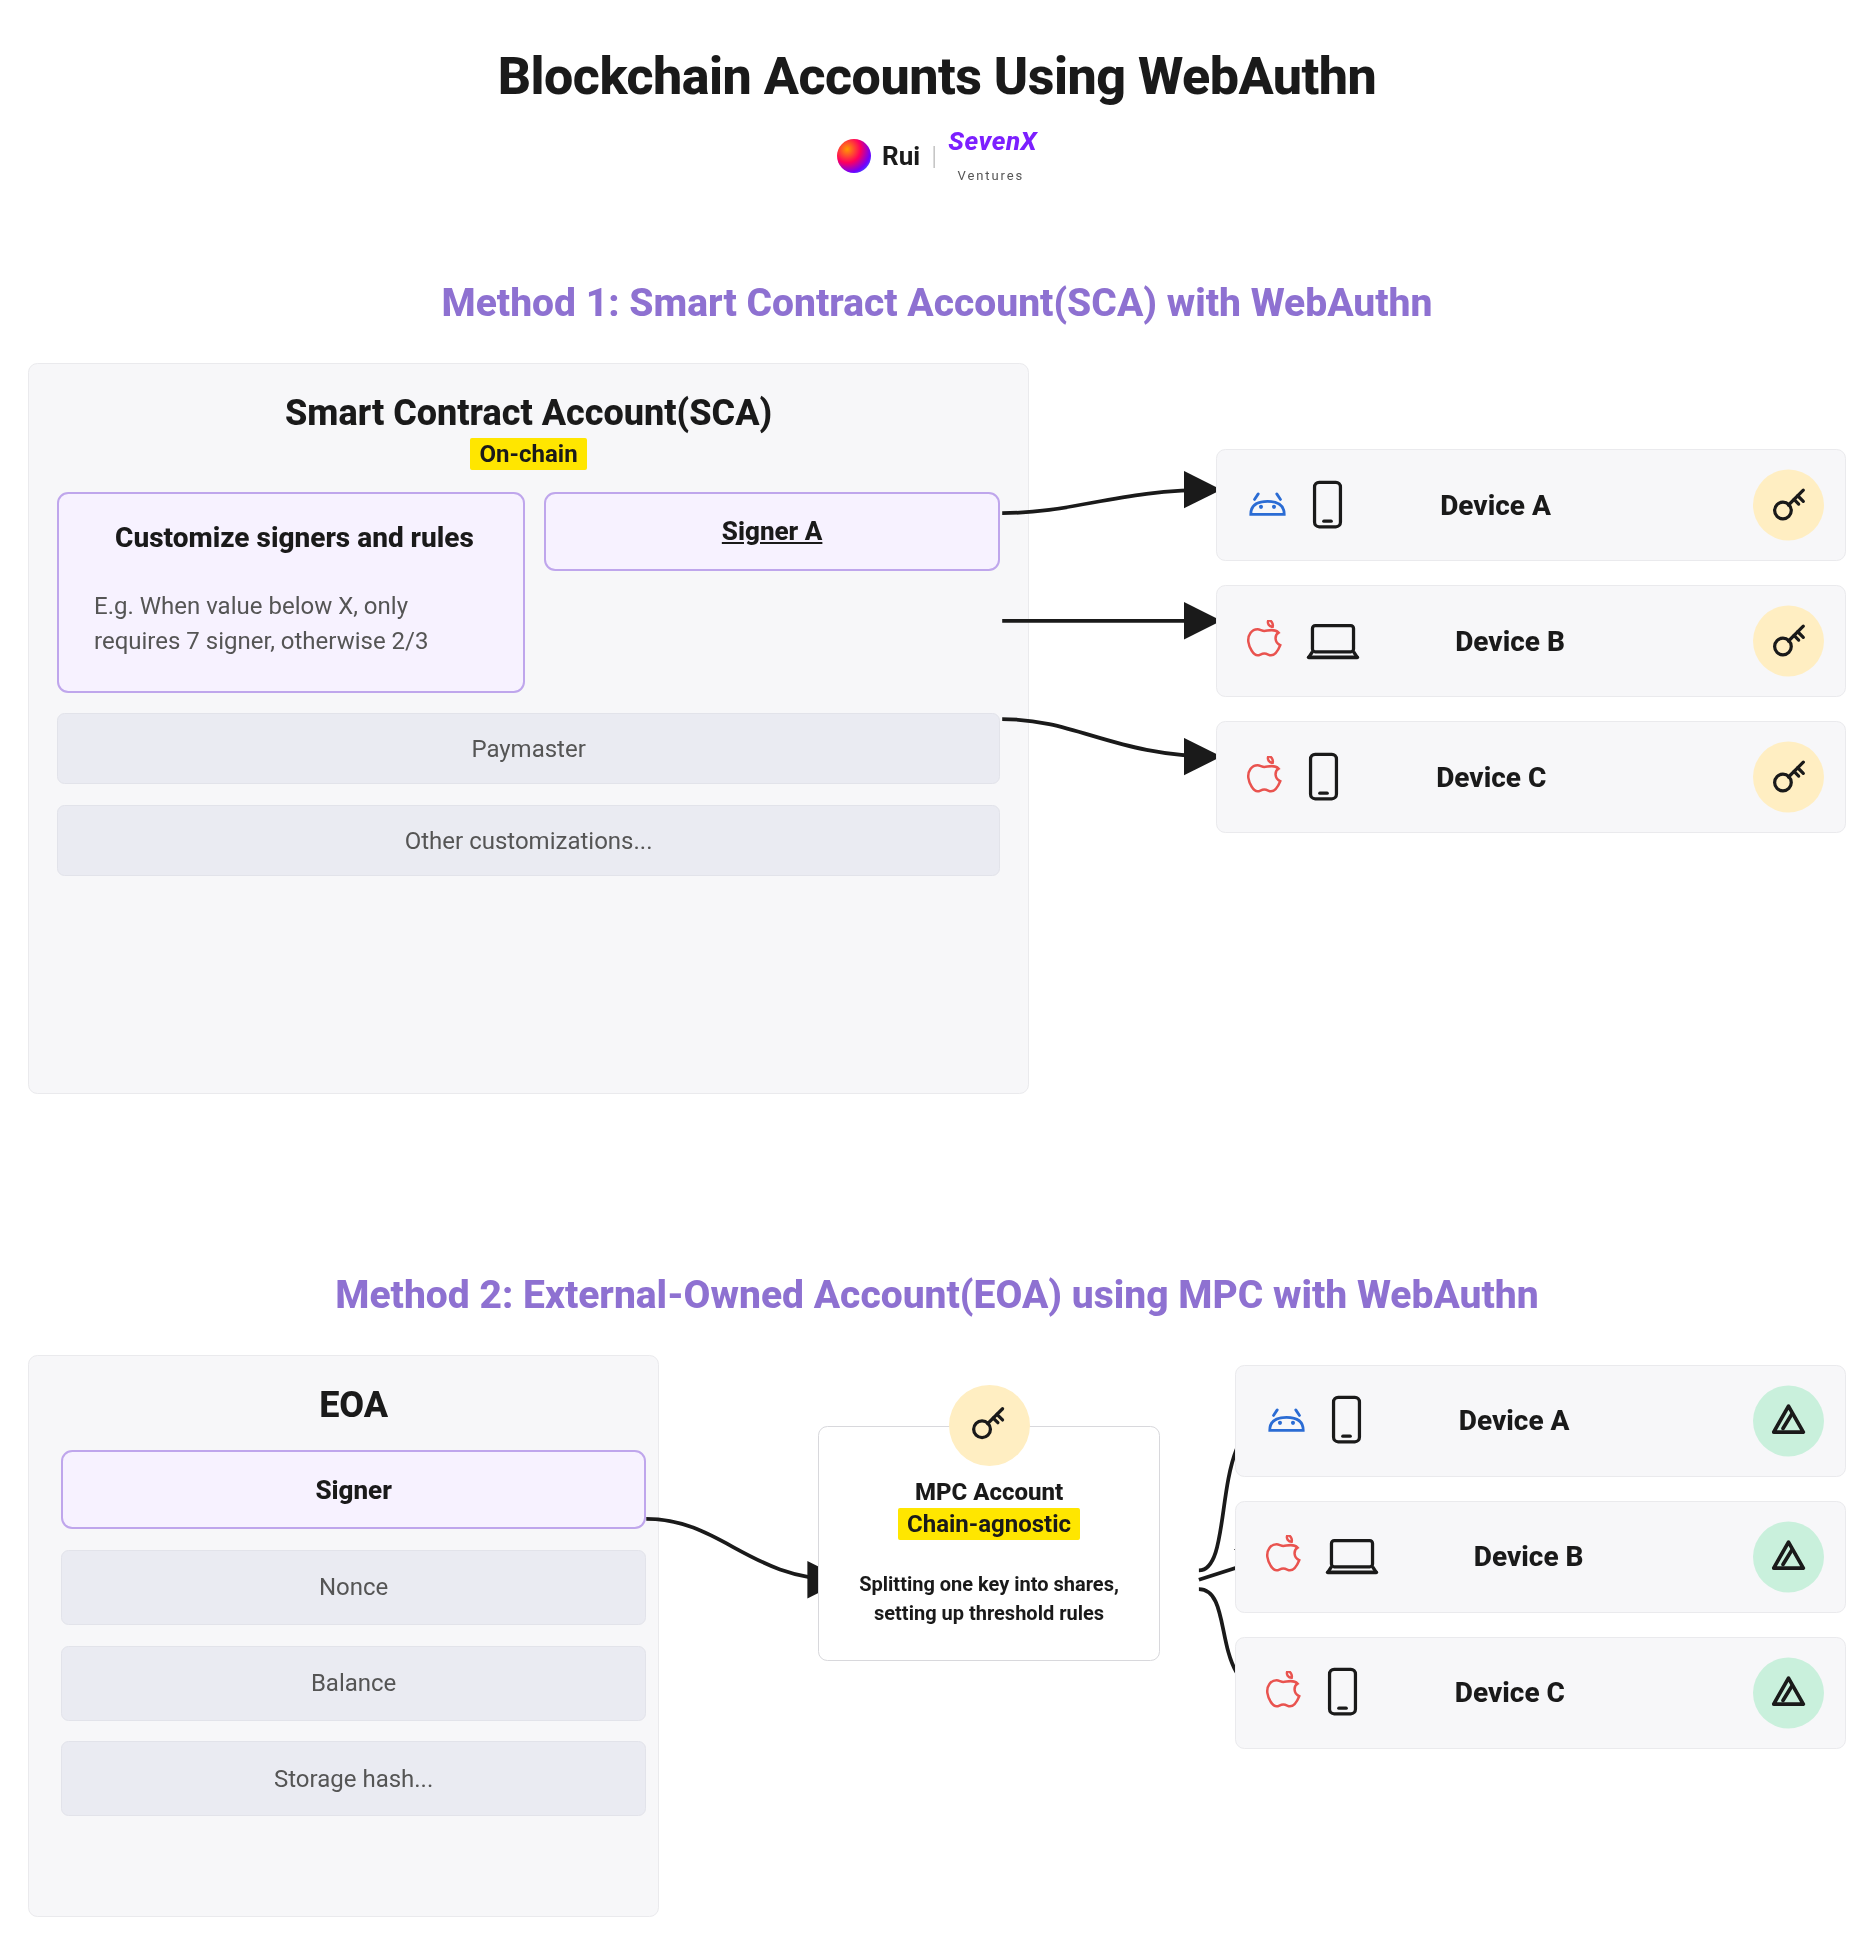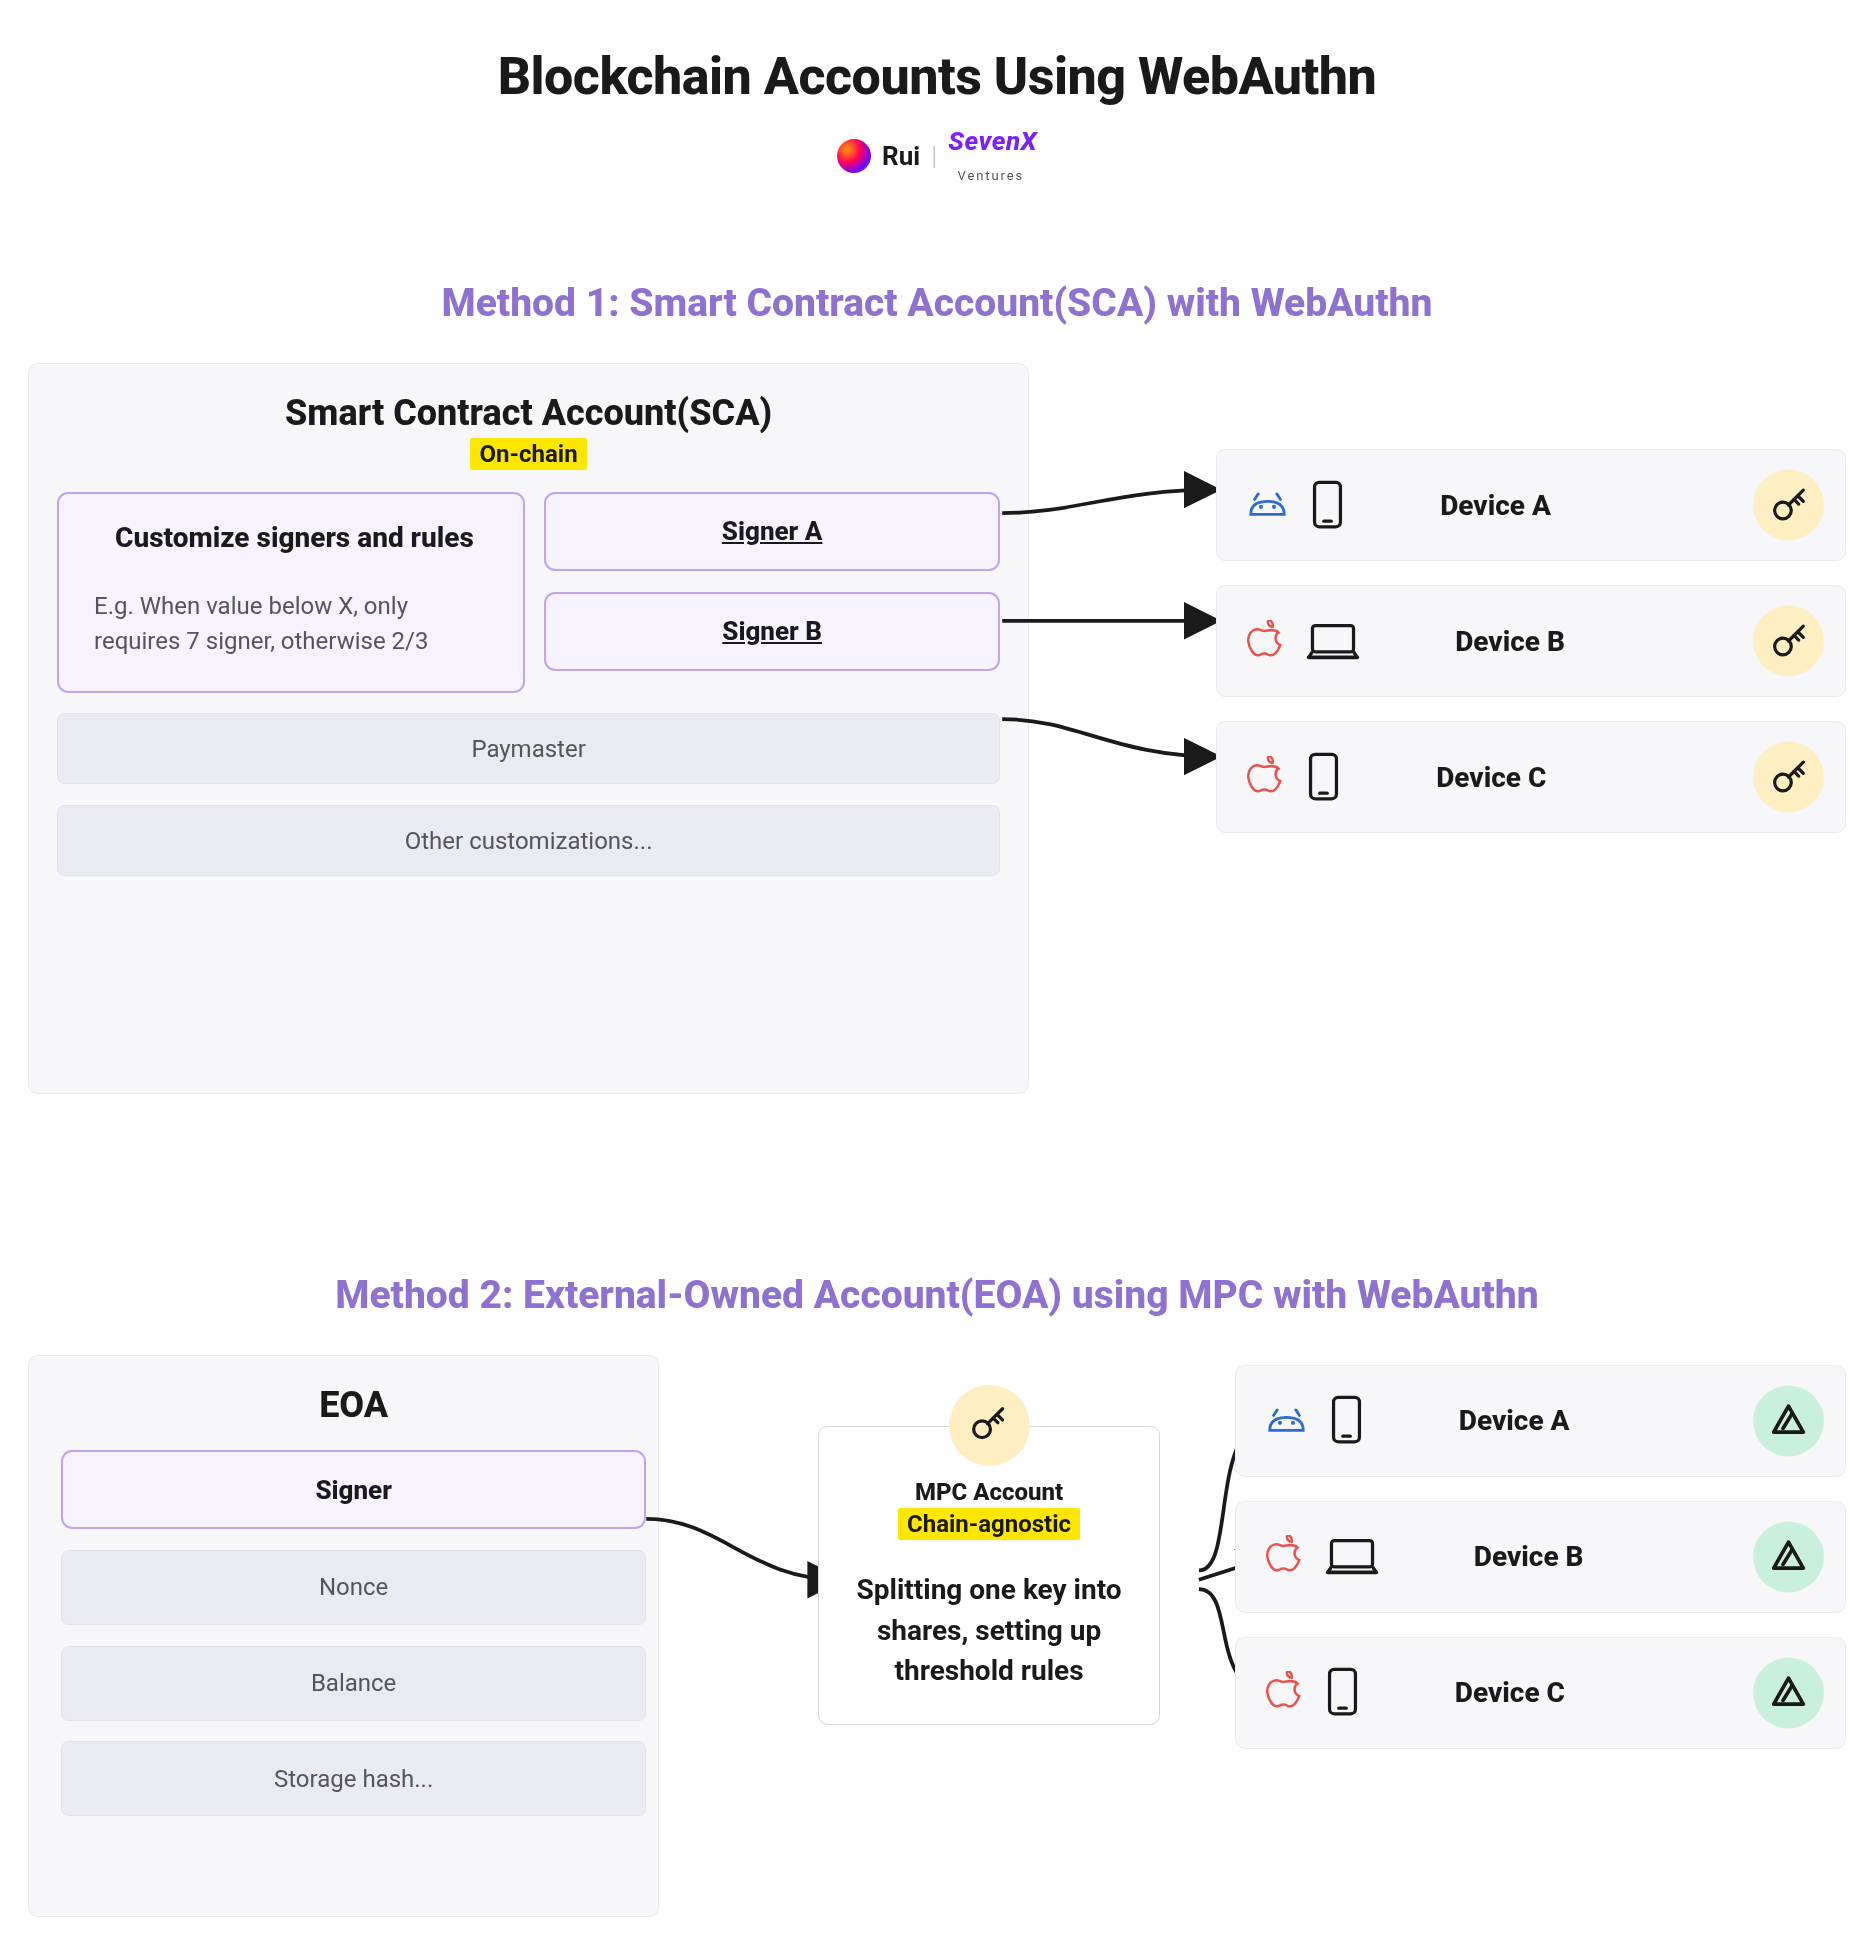--- a/index.html
+++ b/index.html
@@ -150,21 +150,21 @@
     width:81px; height:81px; border-radius:50%; background:#ffeec2;
     display:flex; align-items:center; justify-content:center;
     position:relative; z-index:2; margin-bottom:-40px;
   }
   .mpc-box {
     border:1.9px solid #d8d8dc; border-radius:9.4px; background:#fff;
     padding: 51px 24px 32px 24px; text-align:center; width:100%;
   }
   .mpc-box .hd { font-size:24px; font-weight:800; }
   .mpc-box .tag { margin-top:3.7px; }
-  .mpc-box .desc { margin-top: 32px; font-size:28px; font-weight:700; line-height:1.45; }
+  .mpc-box .desc { margin-top: 32px; font-size:20px; font-weight:700; line-height:1.45; }
 
   .device-col2 {
     margin-left: 75px;
     width: 637px;
     display:flex; flex-direction:column; gap:24px;
     padding-top: 9.4px;
   }
 
   .section-gap { height: 178px; }
 
@@ -238,21 +238,20 @@
     <div class="sca-title">Smart Contract Account(SCA)</div>
     <div class="sca-sub"><span class="hl-yellow">On-chain</span></div>
 
     <div class="sca-grid">
       <div class="rules-box">
         <div class="hd">Customize signers and rules</div>
         <div class="eg">E.g. When value below X, only requires 7 signer, otherwise 2/3</div>
       </div>
       <div class="signers-col">
         <div class="signer">Signer A</div>
-        <div class="signer">Signer B</div>
       </div>
     </div>
 
     <div class="gray-bar">Paymaster</div>
     <div class="gray-bar">Other customizations...</div>
   </div>
 
   <div class="device-col">
     <div class="device-card">
       <div class="icons">

